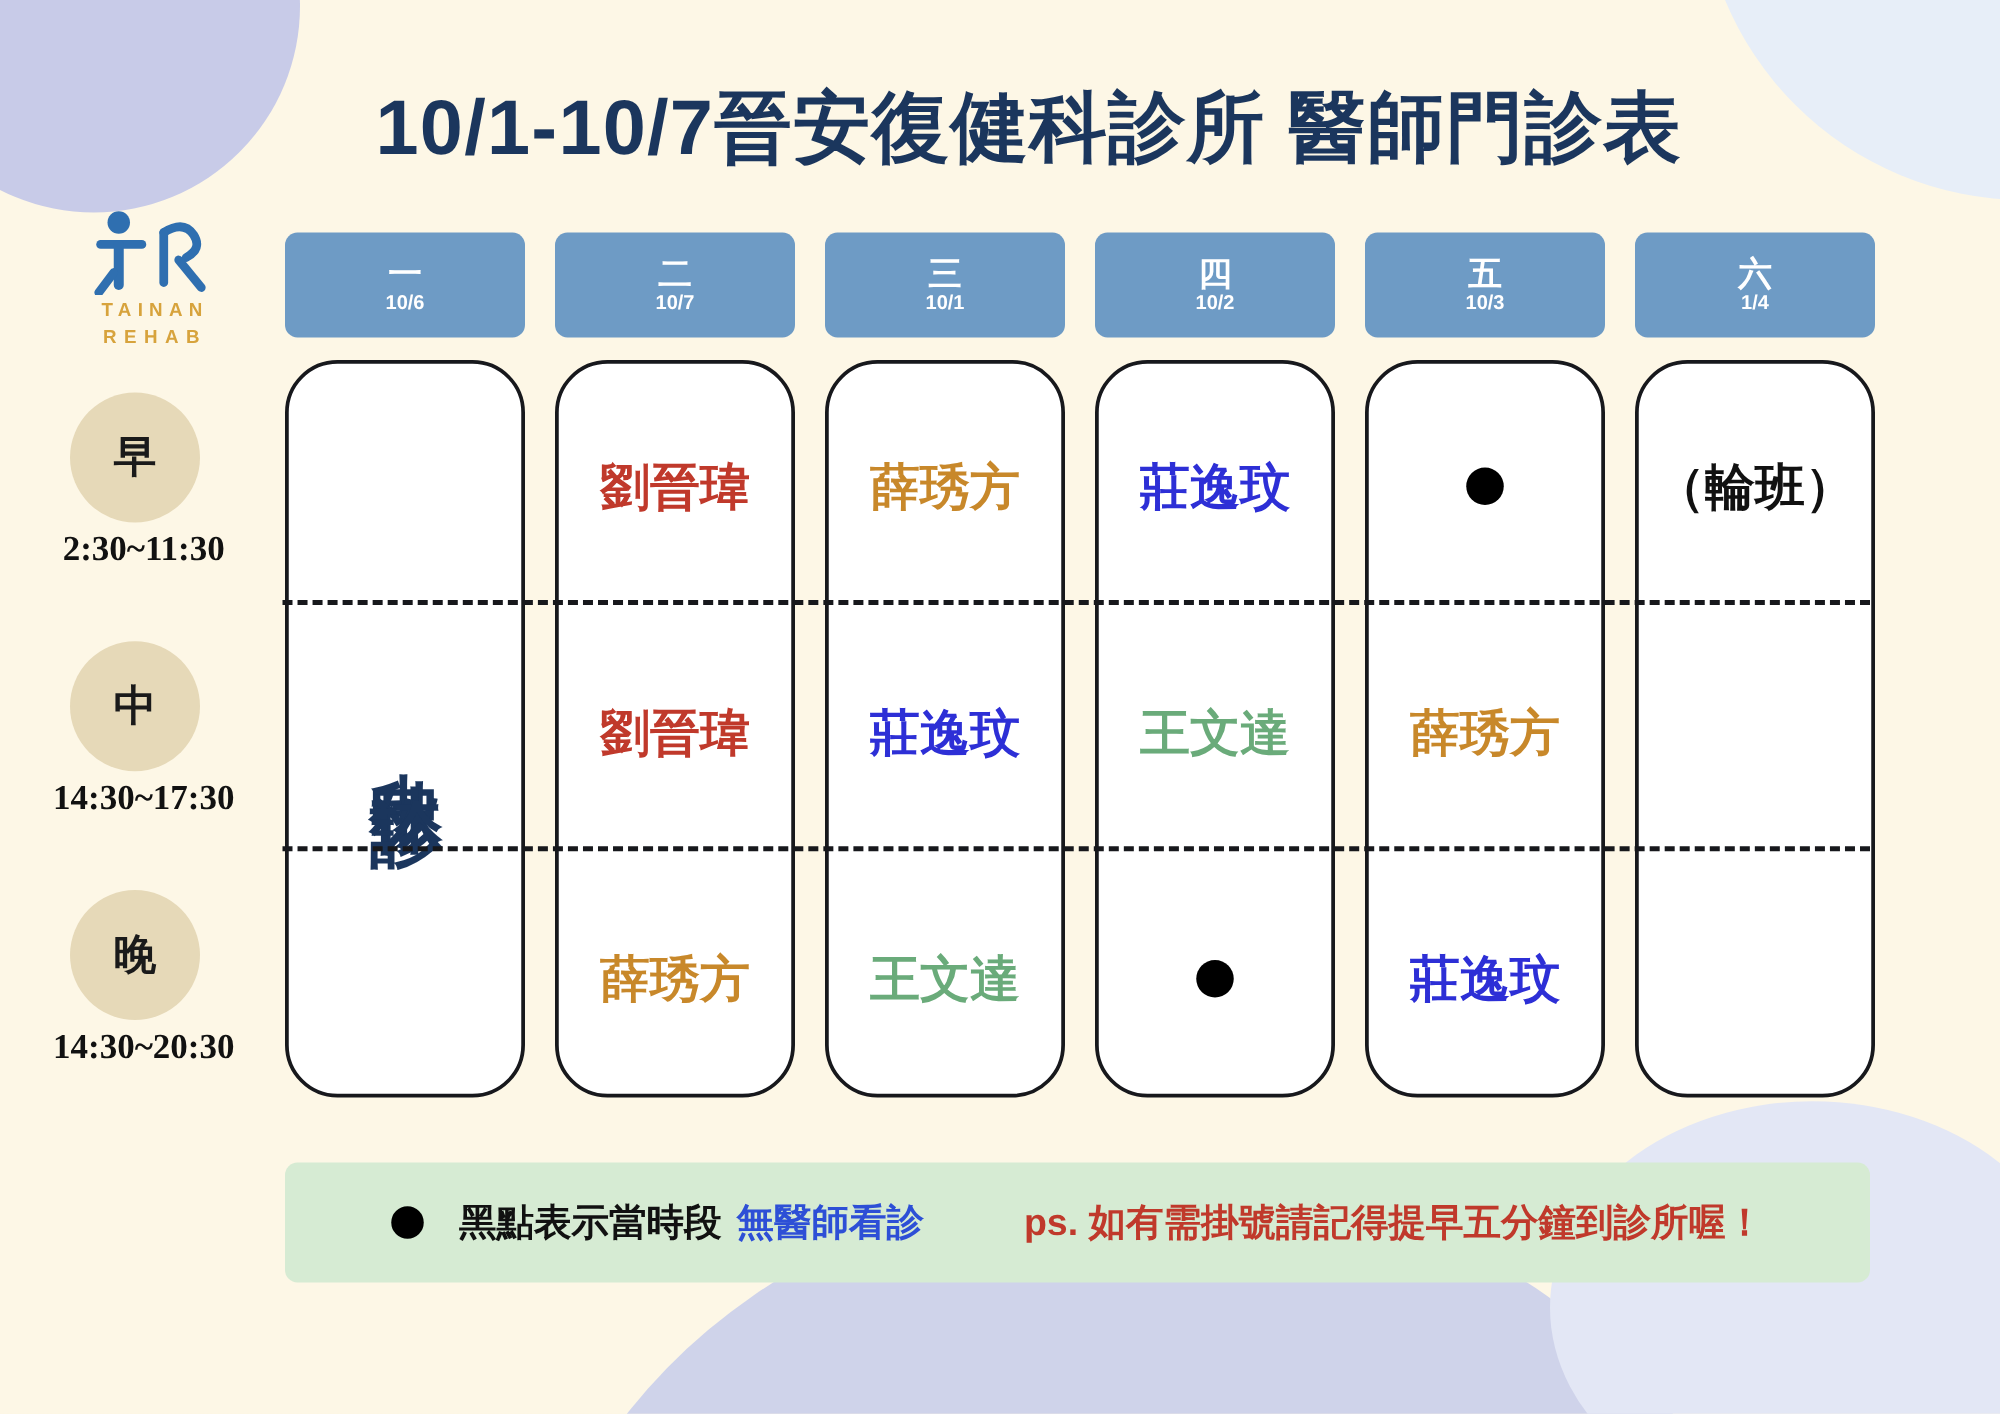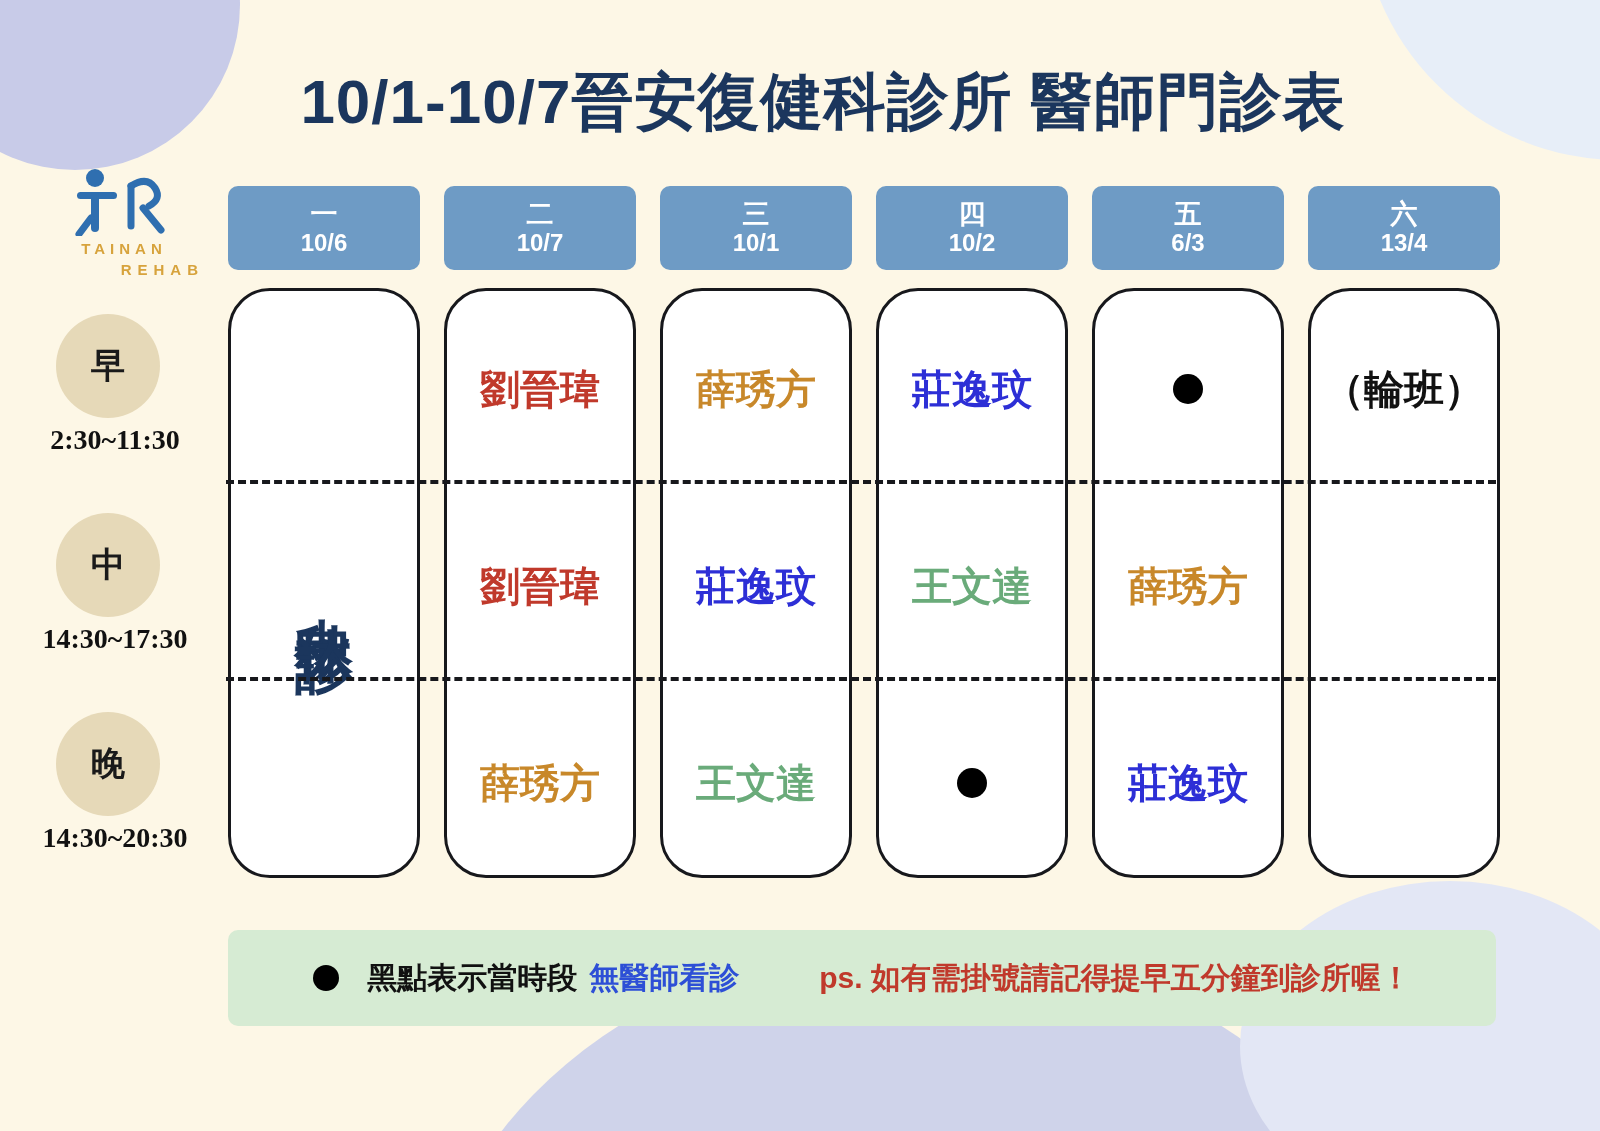--- a/index.html
+++ b/index.html
@@ -42,33 +42,33 @@
     font-size:62px; font-weight:bold; letter-spacing:1px;
     color:#1b365d;
     font-family:"Liberation Sans", sans-serif;
     padding-left:46px;
   }
 
   
   #logo-block { position:absolute; left:44px; top:166px; width:160px; text-align:center; }
   #logo-mark { width:110px; height:70px; margin:0 auto; display:block; }
   .logo-text { font-size:15px; font-weight:bold; letter-spacing:5px; color:#d7a33c; margin-top:4px;}
-  .logo-text.second { letter-spacing:6px;text-align:right; }
+  .logo-text.second { letter-spacing:6px; }
 
   
   #schedule { position:absolute; left:0; top:0; width:1600px; height:1131px; }
 
   .day-header {
     position:absolute; top:186px; height:84px; width:192px;
     background:#6e9bc5; color:#ffffff; border-radius:10px;
     display:flex; flex-direction:column; align-items:center; justify-content:center;
     line-height:1.08;
   }
   .day-header .dow { font-size:27px; font-weight:bold; }
-  .day-header .date { font-size:24px; font-weight:bold; }
+  .day-header .date { font-size:16px; font-weight:bold; }
 
   .day-column {
     position:absolute; top:288px; height:590px; width:192px;
     background:#ffffff; border:3px solid #17181c; border-radius:42px;
     overflow:hidden;
   }
 
   .slot {
     position:absolute; left:0; width:100%; height:196px;
     display:flex; align-items:center; justify-content:center;
@@ -163,25 +163,25 @@
   <div class="day-header" style="left:660px;">
     <span class="dow">三</span>
     <span class="date">10/1</span>
   </div>
   <div class="day-header" style="left:876px;">
     <span class="dow">四</span>
     <span class="date">10/2</span>
   </div>
   <div class="day-header" style="left:1092px;">
     <span class="dow">五</span>
-    <span class="date">6/3</span>
+    <span class="date">10/3</span>
   </div>
   <div class="day-header" style="left:1308px;">
     <span class="dow">六</span>
-    <span class="date">13/4</span>
+    <span class="date">1/4</span>
   </div>
 
   <div class="day-column" style="left:228px;"></div>
   <div class="day-column" style="left:444px;">
     <div class="slot s0" style="color:#c0392b">劉晉瑋</div>
     <div class="slot s1" style="color:#c0392b">劉晉瑋</div>
     <div class="slot s2" style="color:#c8882a">薛琇方</div>
   </div>
   <div class="day-column" style="left:660px;">
     <div class="slot s0" style="color:#c8882a">薛琇方</div>

